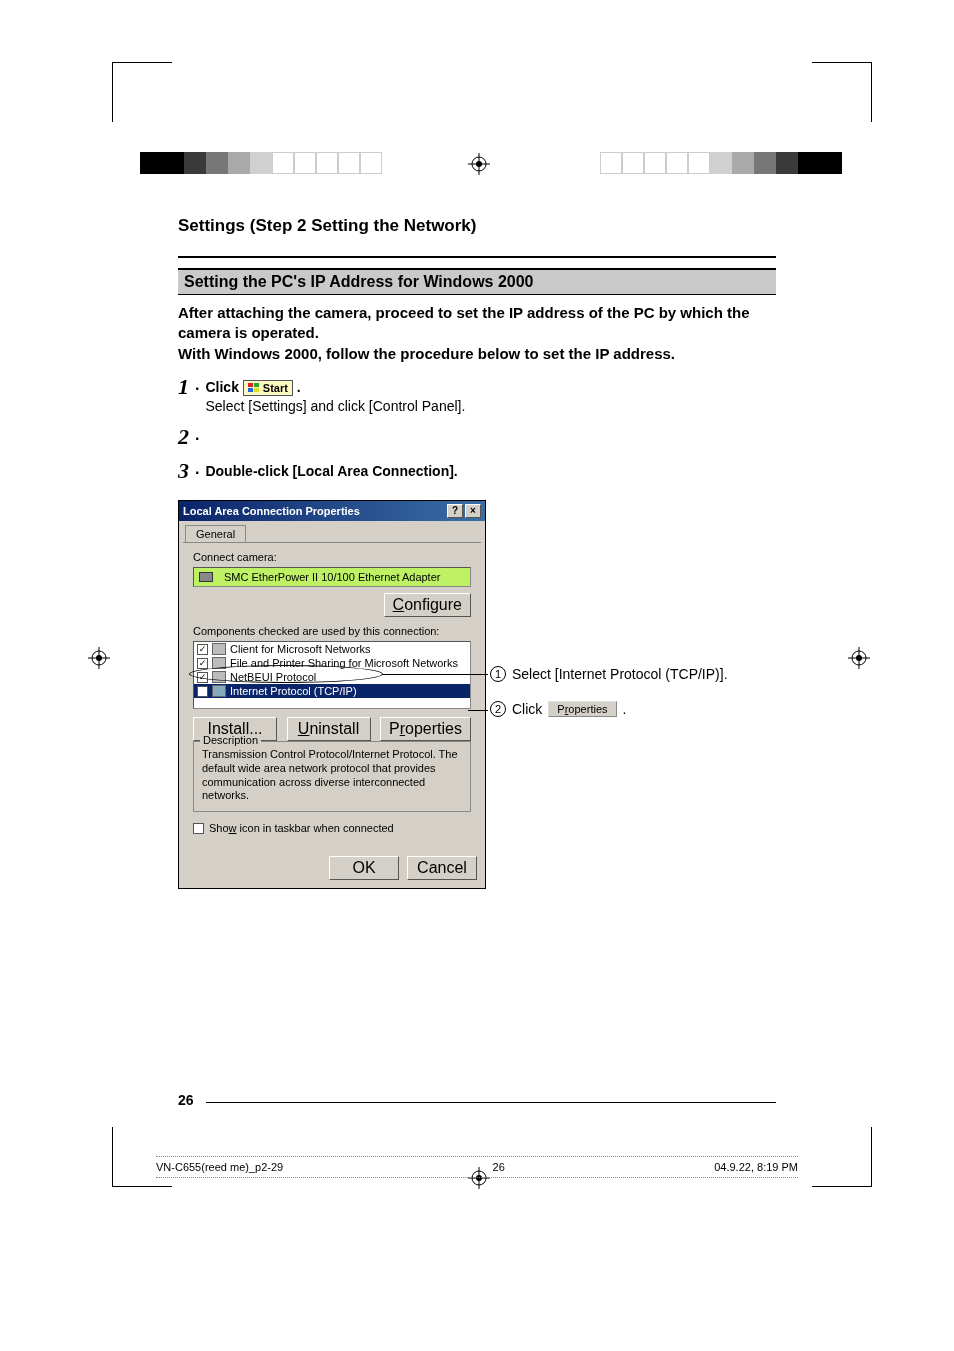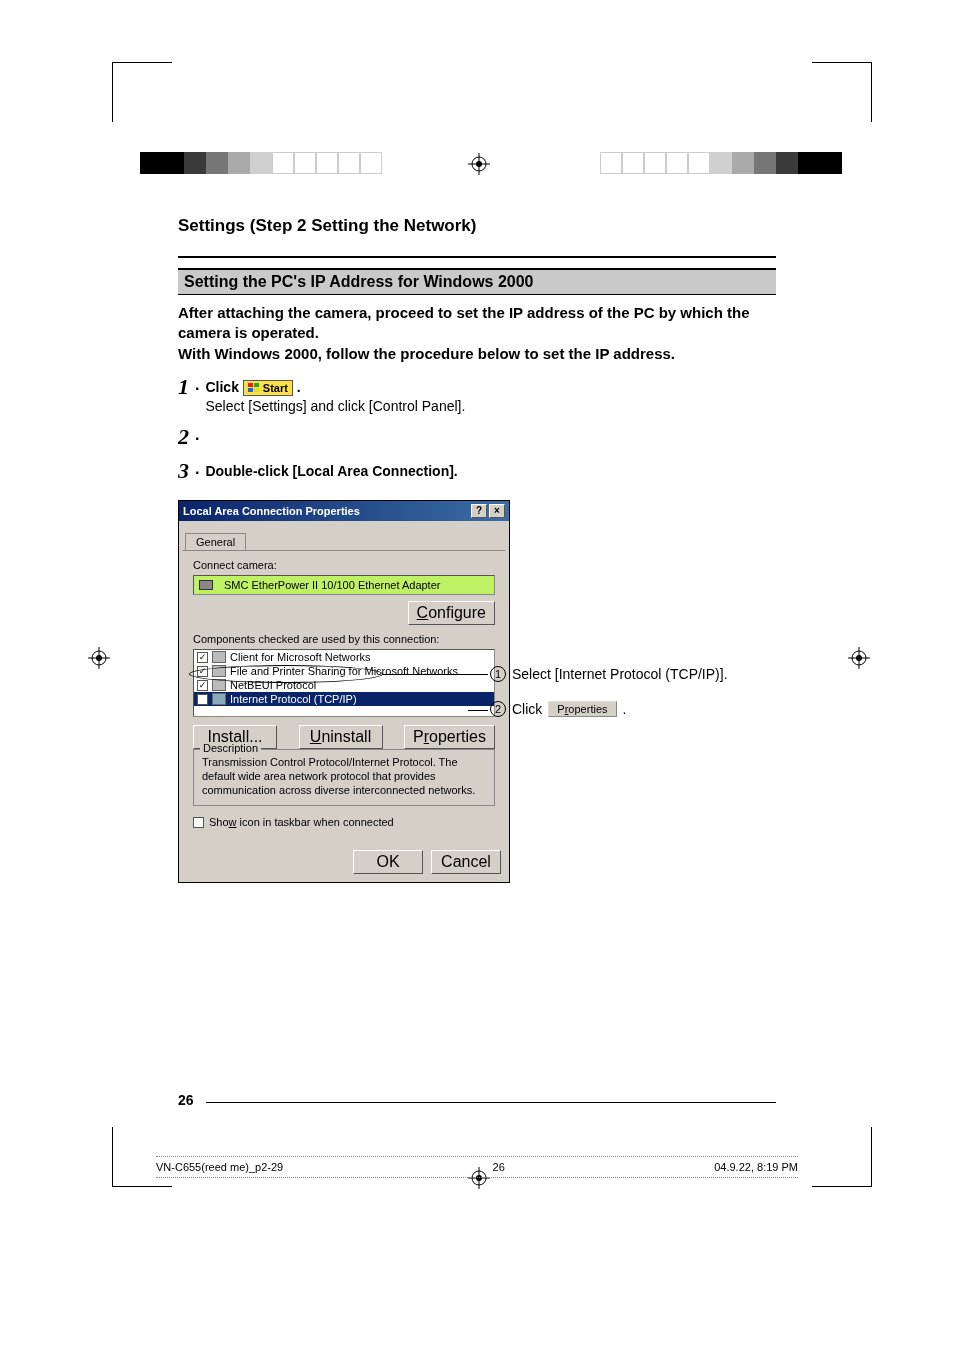--- a/index.html
+++ b/index.html
@@ -77,39 +77,39 @@
     font-size: 22px;
     line-height: 1;
   }
   .dot { font-weight:bold; font-size:16px; }
   .step-body { padding-top:2px; }
   .step-main { font-weight: bold; font-size: 14px; }
   .step-sub { font-size: 14px; margin-top:2px; }
   .start-btn {
     display:inline-flex; align-items:center; gap:3px;
     border:1px solid #555; padding:1px 4px; font-size:11px;
-    background:#fde047; vertical-align:middle;
+    background:#fef9c3; vertical-align:middle;
   }
   .winlogo {
     width:12px;height:11px;display:inline-block;position:relative;
   }
   .winlogo span{position:absolute;width:5px;height:4px;}
   .winlogo .a{top:0;left:0;background:#d22;} .winlogo .b{top:0;left:6px;background:#2a2;}
   .winlogo .c{top:5px;left:0;background:#26d;} .winlogo .d{top:5px;left:6px;background:#dd2;}
 
   .dialog-area {
     position: relative;
     margin-top: 18px;
     height: 380px;
   }
   .dialog {
     position: absolute;
     left: 0;
     top: 0;
-    width: 332px;
+    width: 308px;
     border: 1px solid #000;
     background: #d4d0c8;
     font-family: Tahoma, Arial, sans-serif;
     font-size: 11px;
     color: #000;
   }
   .titlebar {
     background: linear-gradient(to right, #0a246a, #3a6ea5);
     color: #fff;
     font-weight: bold;
@@ -117,21 +117,21 @@
     display: flex;
     align-items: center;
     justify-content: space-between;
   }
   .title-btns { display:flex; gap:2px; }
   .title-btns .tb {
     width:16px;height:14px;background:#d4d0c8;border:1px solid #fff;
     border-right-color:#555;border-bottom-color:#555;
     font-size:10px;line-height:12px;text-align:center;color:#000;font-weight:bold;
   }
-  .tabrow { padding: 12px 6px 0 6px; }
+  .tabrow { padding: 4px 6px 0 6px; }
   .tab {
     display:inline-block;border:1px solid #888;border-bottom:none;
     background:#d4d0c8;padding:2px 10px;font-size:11px;
   }
   .dbody { padding: 8px 10px 10px 10px; border-top:1px solid #888; margin:0 4px 4px 4px; background:#d4d0c8;}
   .label { margin-bottom:4px; }
   .sunken {
     background:#bef264;border:1px solid #888;border-top-color:#555;border-left-color:#555;
     padding:3px 5px;display:flex;align-items:center;gap:11px;
   }

